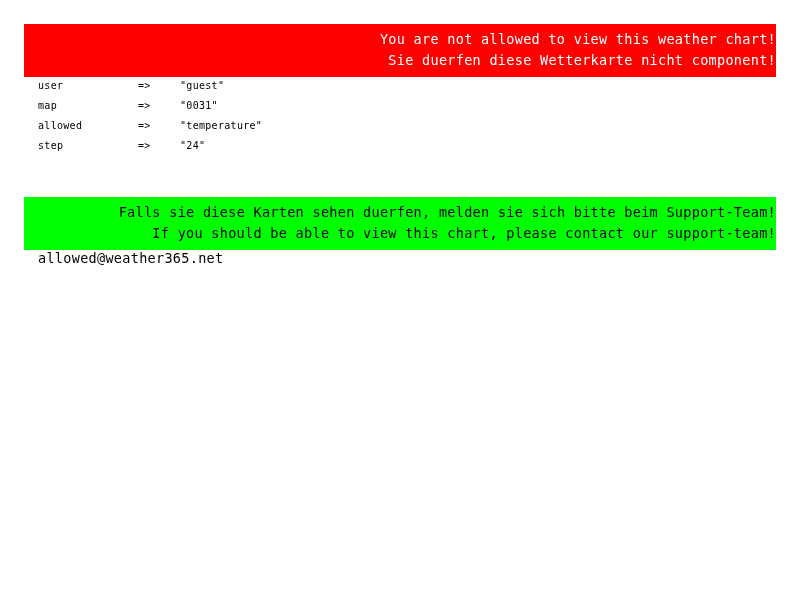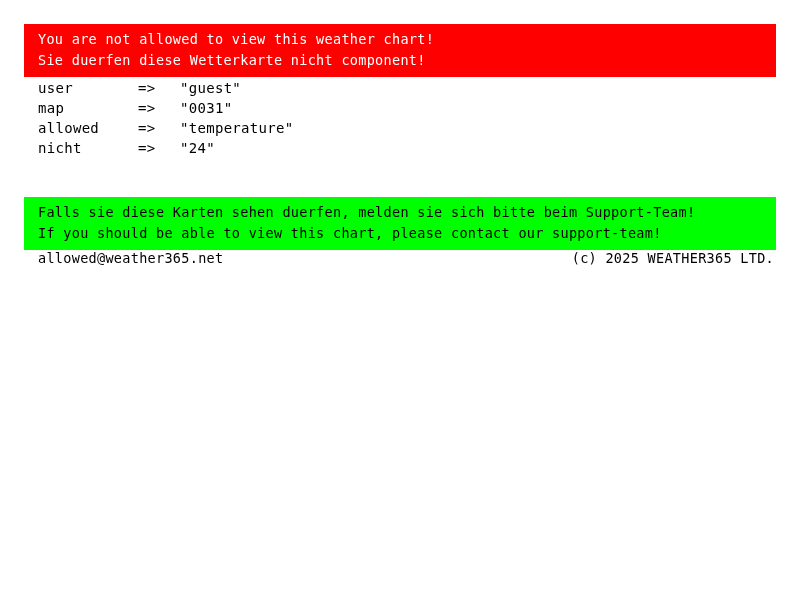--- a/index.html
+++ b/index.html
@@ -40,28 +40,29 @@
     background: #ff0000;
     color: #ffffff;
   }
   .banner-ok {
     top: 197px;
     background: #00ff00;
     color: #000000;
   }
   .banner-line {
     display: block;
+    text-align: right;
   }
 
   .params {
     position: absolute;
     left: 38px;
     top: 80px;
     border-collapse: collapse;
-    font-size: 14px;
+    font-size: 10px;
     letter-spacing: 0.3px;
   }
   .params td {
     padding: 0;
     height: 20px;
     vertical-align: top;
     white-space: pre;
   }
   .params td.key { width: 100px; }
   .params td.arrow { width: 42px; }
@@ -104,31 +105,30 @@
         <td class="key">map</td>
         <td class="arrow">=&gt;</td>
         <td class="val">"0031"</td>
       </tr>
       <tr>
         <td class="key">allowed</td>
         <td class="arrow">=&gt;</td>
         <td class="val">"temperature"</td>
       </tr>
       <tr>
-        <td class="key">nicht</td>
+        <td class="key">step</td>
         <td class="arrow">=&gt;</td>
         <td class="val">"24"</td>
       </tr>
     </tbody>
   </table>
 
   <div class="banner banner-ok">
     <span class="banner-line">Falls sie diese Karten sehen duerfen, melden sie sich bitte beim Support-Team!</span>
     <span class="banner-line">If you should be able to view this chart, please contact our support-team!</span>
   </div>
 
   <div class="footer">
     <span class="left">allowed@weather365.net</span>
-    <span class="right">(c) 2025 WEATHER365 LTD.</span>
     <div class="clear"></div>
   </div>
 
 </div>
 
 </body></html>

